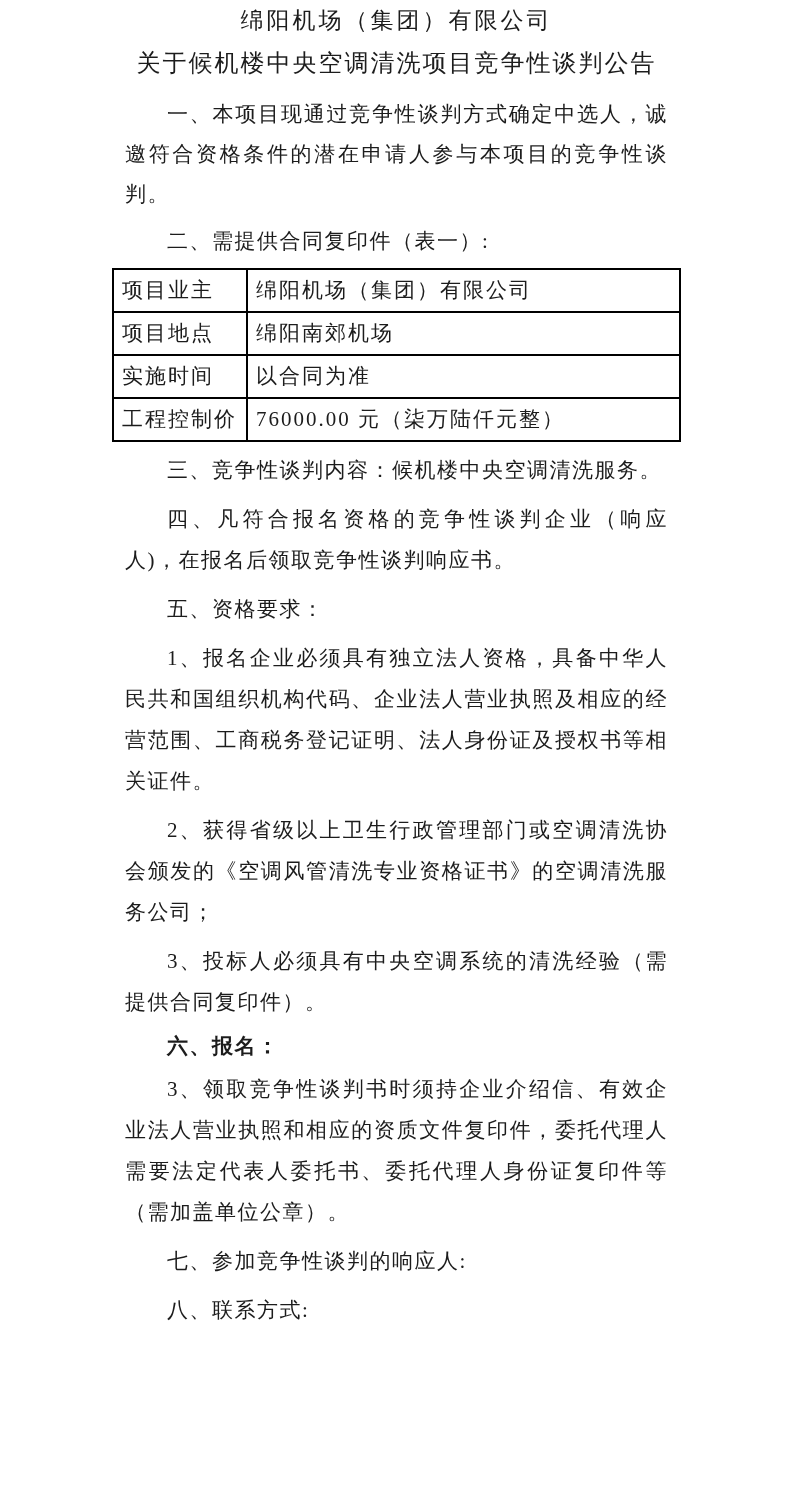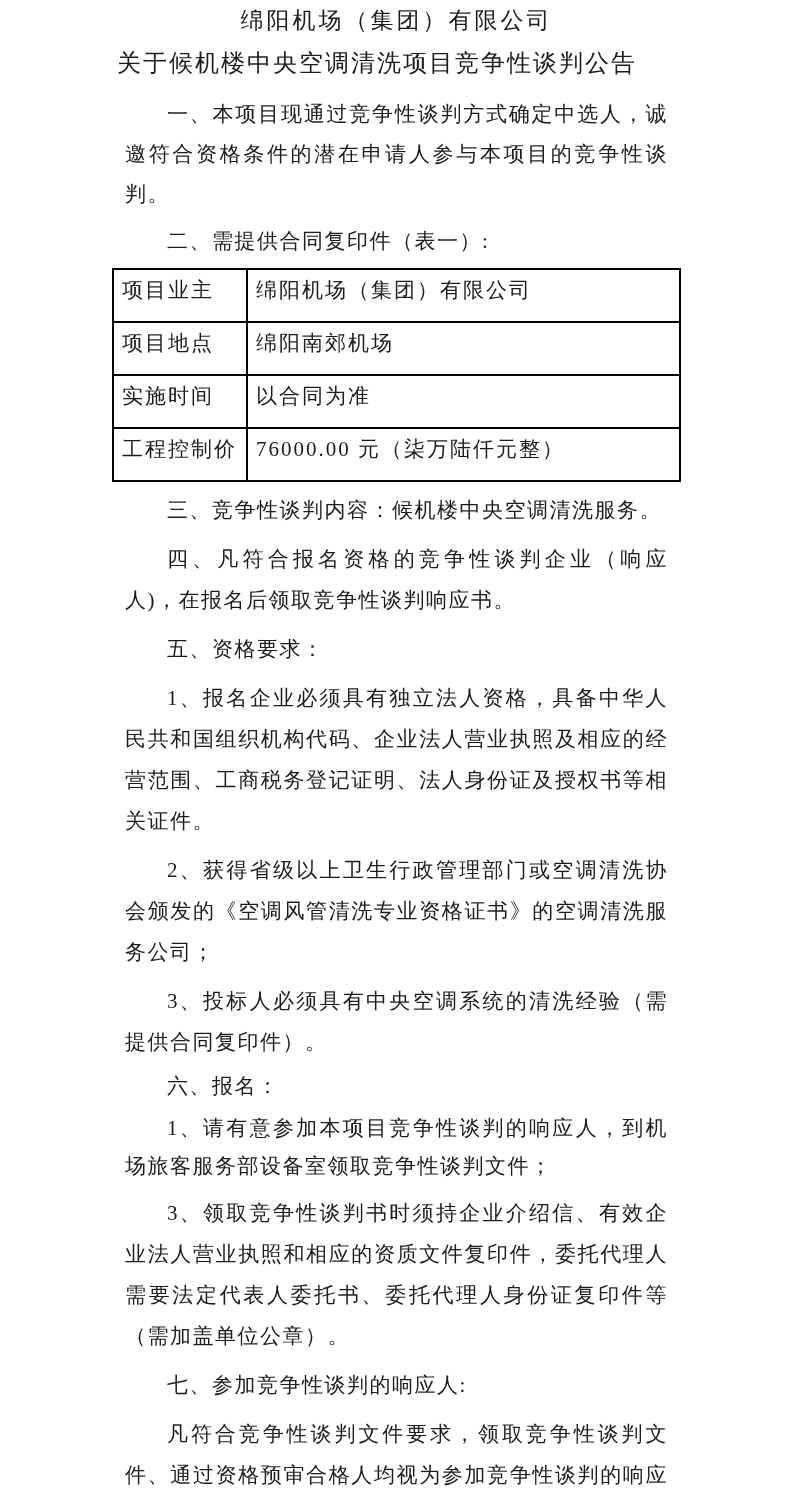--- a/index.html
+++ b/index.html
@@ -21,50 +21,50 @@
   }
   .doc-title {
     text-align: center;
     font-size: 23px;
     font-weight: normal;
     line-height: 38px;
     letter-spacing: 3px;
     margin: 0;
   }
   .doc-subtitle {
-    text-align: left;
+    text-align: center;
     font-size: 24px;
     font-weight: normal;
     line-height: 46px;
     letter-spacing: 2px;
     margin: 0;
   }
   .para {
     font-size: 21px;
     line-height: 41px;
     letter-spacing: 1.5px;
     text-align: justify;
     margin: 8px;
   }
   .lh40 { line-height: 40px; }
   .indent { text-indent: 2em; }
-  .tight-heading { line-height: 30px; }
+  .tight-heading { line-height: 30px; font-weight: bold; }
   .tight-item { line-height: 38px; }
   table.overview {
     border-collapse: collapse;
     width: calc(100% + 10px);
     margin: 2px 0 2px -5px;
     table-layout: fixed;
   }
   table.overview td {
     border: 2px solid #000000;
     font-size: 21px;
     letter-spacing: 2px;
     height: 39px;
-    padding: 0 6px 12px 8px;
+    padding: 0 6px 2px 8px;
     vertical-align: middle;
     white-space: nowrap;
     overflow: hidden;
   }
   td.label-cell { width: 118px; }
   td.value-cell { padding-left: 14px; }
 </style>
 </head>
 <body>
 
@@ -101,21 +101,19 @@
   <p class="para indent">三、竞争性谈判内容：候机楼中央空调清洗服务。</p>
 
   <p class="para indent">四、凡符合报名资格的竞争性谈判企业（响应人)，在报名后领取竞争性谈判响应书。</p>
 
   <p class="para indent">五、资格要求：</p>
   <p class="para indent">1、报名企业必须具有独立法人资格，具备中华人民共和国组织机构代码、企业法人营业执照及相应的经营范围、工商税务登记证明、法人身份证及授权书等相关证件。</p>
   <p class="para indent">2、获得省级以上卫生行政管理部门或空调清洗协会颁发的《空调风管清洗专业资格证书》的空调清洗服务公司；</p>
   <p class="para indent">3、投标人必须具有中央空调系统的清洗经验（需提供合同复印件）。</p>
 
   <p class="para indent tight-heading">六、报名：</p>
-  <p class="para indent tight-item">1、请有意参加本项目竞争性谈判的响应人，到机场旅客服务部设备室领取竞争性谈判文件；</p>
   <p class="para indent">3、领取竞争性谈判书时须持企业介绍信、有效企业法人营业执照和相应的资质文件复印件，委托代理人需要法定代表人委托书、委托代理人身份证复印件等（需加盖单位公章）。</p>
 
   <p class="para indent">七、参加竞争性谈判的响应人:</p>
-  <p class="para indent">凡符合竞争性谈判文件要求，领取竞争性谈判文件、通过资格预审合格人均视为参加竞争性谈判的响应人。</p>
 
   <p class="para indent">八、联系方式:</p>
 
 </div>
 
 </body></html>

